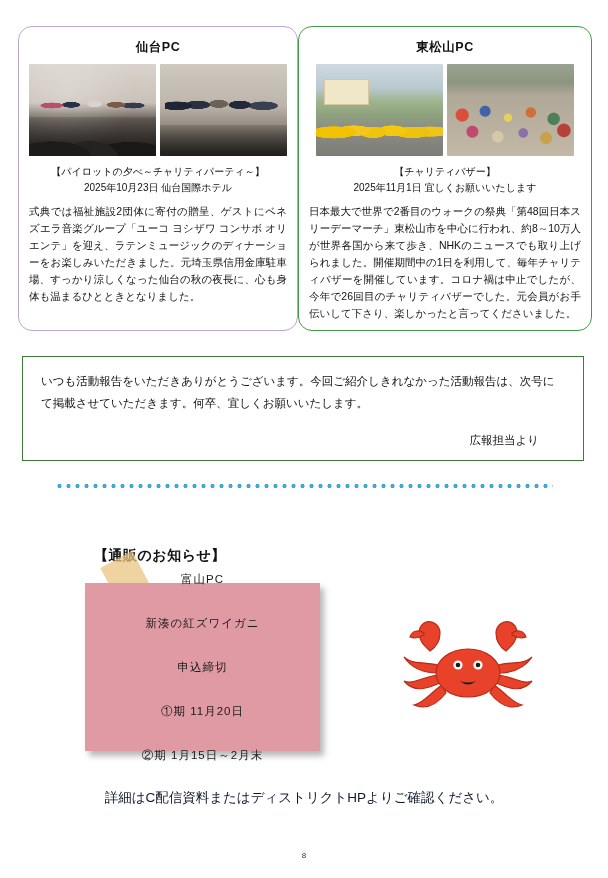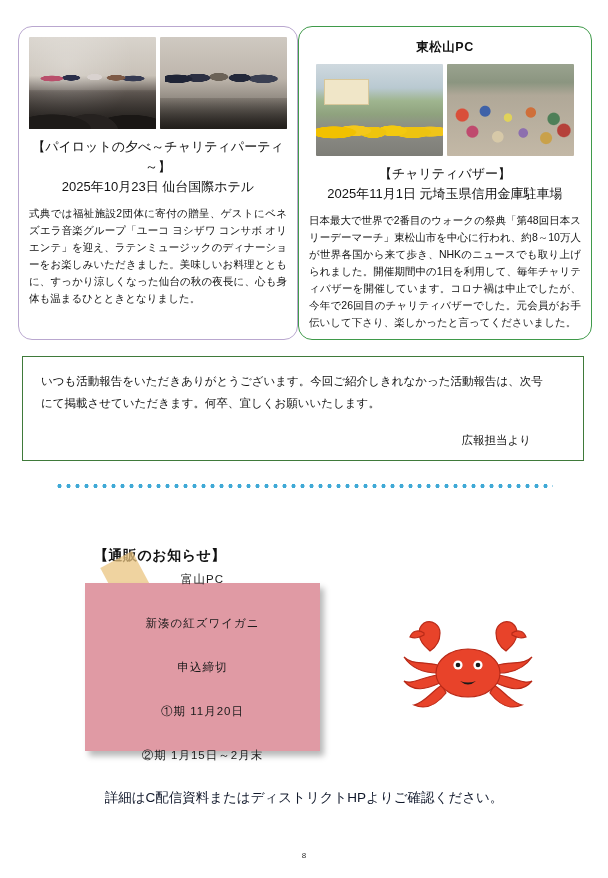--- a/index.html
+++ b/index.html
@@ -183,41 +183,41 @@
       radial-gradient(circle at 20% 62%, #bf4a6e 0 5%, rgba(0,0,0,0) 6%),
       radial-gradient(circle at 40% 70%, #d7c9a8 0 6%, rgba(0,0,0,0) 7%),
       radial-gradient(circle at 60% 64%, #8d6fae 0 5%, rgba(0,0,0,0) 6%),
       radial-gradient(circle at 78% 72%, #c9a14a 0 5%, rgba(0,0,0,0) 6%),
       radial-gradient(circle at 92% 60%, #b5413a 0 5%, rgba(0,0,0,0) 6%);
   }
 
   .caption {
     margin-top: 8px;
     text-align: center;
-    font-size: 13px;
+    font-size: 10px;
     line-height: 1.55;
     color: #111;
   }
   .card-body {
     margin-top: 8px;
     font-size: 10.5px;
     line-height: 1.62;
     text-align: justify;
     color: #111;
   }
 
   
   .message-box {
     position: absolute;
     left: 22px;
     top: 356px;
     width: 562px;
     box-sizing: border-box;
     border: 1.5px solid #3f7a3a;
-    padding: 14px 34px 12px 18px;
+    padding: 14px 26px 12px 18px;
     min-height: 72px;
   }
   .message-text {
     font-size: 11.5px;
     line-height: 1.9;
     color: #111;
   }
   .message-sign {
     margin-top: 18px;
     text-align: right;
@@ -312,37 +312,38 @@
   }
 </style>
 </head>
 <body>
 
 <div class="page">
 
   <div class="cards-row">
 
     <div class="card left">
+      <div class="card-title">仙台PC</div>
       <div class="photos">
         <div class="photo ph-party1"></div>
         <div class="photo ph-party2"></div>
       </div>
       <div class="caption" style="white-space: pre-line;">【パイロットの夕べ～チャリティパーティ～】
 2025年10月23日 仙台国際ホテル</div>
-      <div class="card-body">式典では福祉施設2団体に寄付の贈呈、ゲストにベネズエラ音楽グループ「ユーコ ヨシザワ コンサボ オリエンテ」を迎え、ラテンミュージックのディナーショーをお楽しみいただきました。美味しいお料理とともに、すっかり涼しくなった仙台の秋の夜長に、心も身体も温まるひとときとなりました。</div>
+      <div class="card-body">式典では福祉施設2団体に寄付の贈呈、ゲストにベネズエラ音楽グループ「ユーコ ヨシザワ コンサボ オリエンテ」を迎え、ラテンミュージックのディナーショーをお楽しみいただきました。元埼玉県信用金庫駐車場、すっかり涼しくなった仙台の秋の夜長に、心も身体も温まるひとときとなりました。</div>
     </div>
 
     <div class="card right">
       <div class="card-title">東松山PC</div>
       <div class="photos">
         <div class="photo ph-bazaar1"></div>
         <div class="photo ph-bazaar2"></div>
       </div>
       <div class="caption" style="white-space: pre-line;">【チャリティバザー】
-2025年11月1日 元埼玉県信用金庫駐車場</div>
+2025年11月1日 宜しくお願いいたします</div>
       <div class="card-body">日本最大で世界で2番目のウォークの祭典「第48回日本スリーデーマーチ」東松山市を中心に行われ、約8～10万人が世界各国から来て歩き、NHKのニュースでも取り上げられました。開催期間中の1日を利用して、毎年チャリティバザーを開催しています。コロナ禍は中止でしたが、今年で26回目のチャリティバザーでした。元会員がお手伝いして下さり、楽しかったと言ってくださいました。</div>
     </div>
 
   </div>
 
   <div class="message-box">
     <div class="message-text">いつも活動報告をいただきありがとうございます。今回ご紹介しきれなかった活動報告は、次号にて掲載させていただきます。何卒、宜しくお願いいたします。</div>
     <div class="message-sign">広報担当より</div>
   </div>
 

